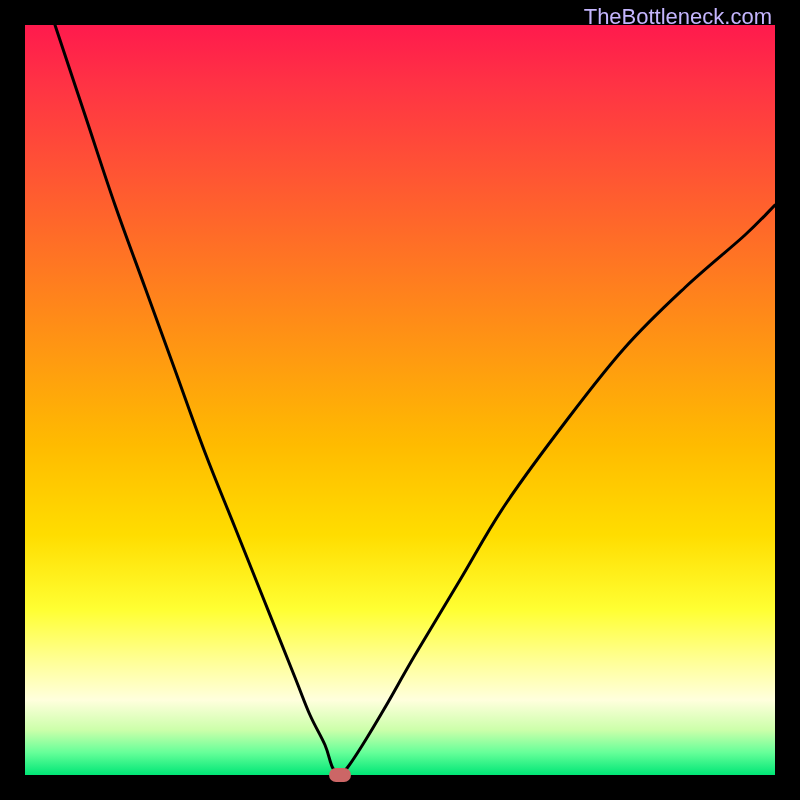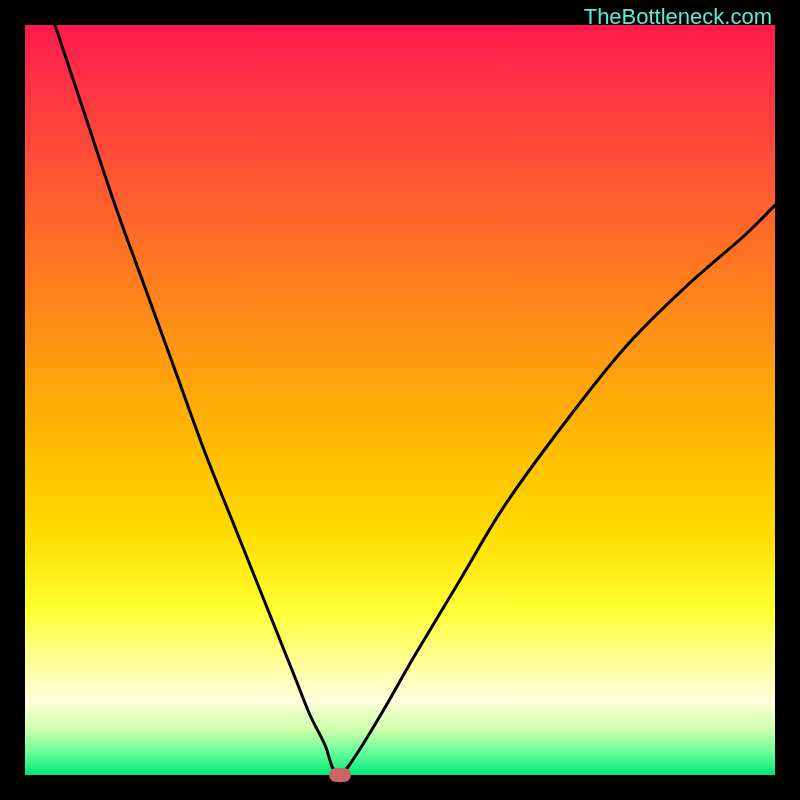--- a/index.html
+++ b/index.html
@@ -35,21 +35,21 @@
       #ffffdd 90%,
       #ccffaa 94%,
       #66ff99 97%,
       #00e676 100%
     );
   }
   .watermark {
     position: absolute;
     top: 4px;
     right: 28px;
-    color: #5eead4;
+    color: #c4b5fd;
     font-size: 22px;
     font-weight: 500;
     z-index: 10;
   }
   .curve-svg {
     position: absolute;
     left: 0;
     top: 0;
     width: 750px;
     height: 750px;

